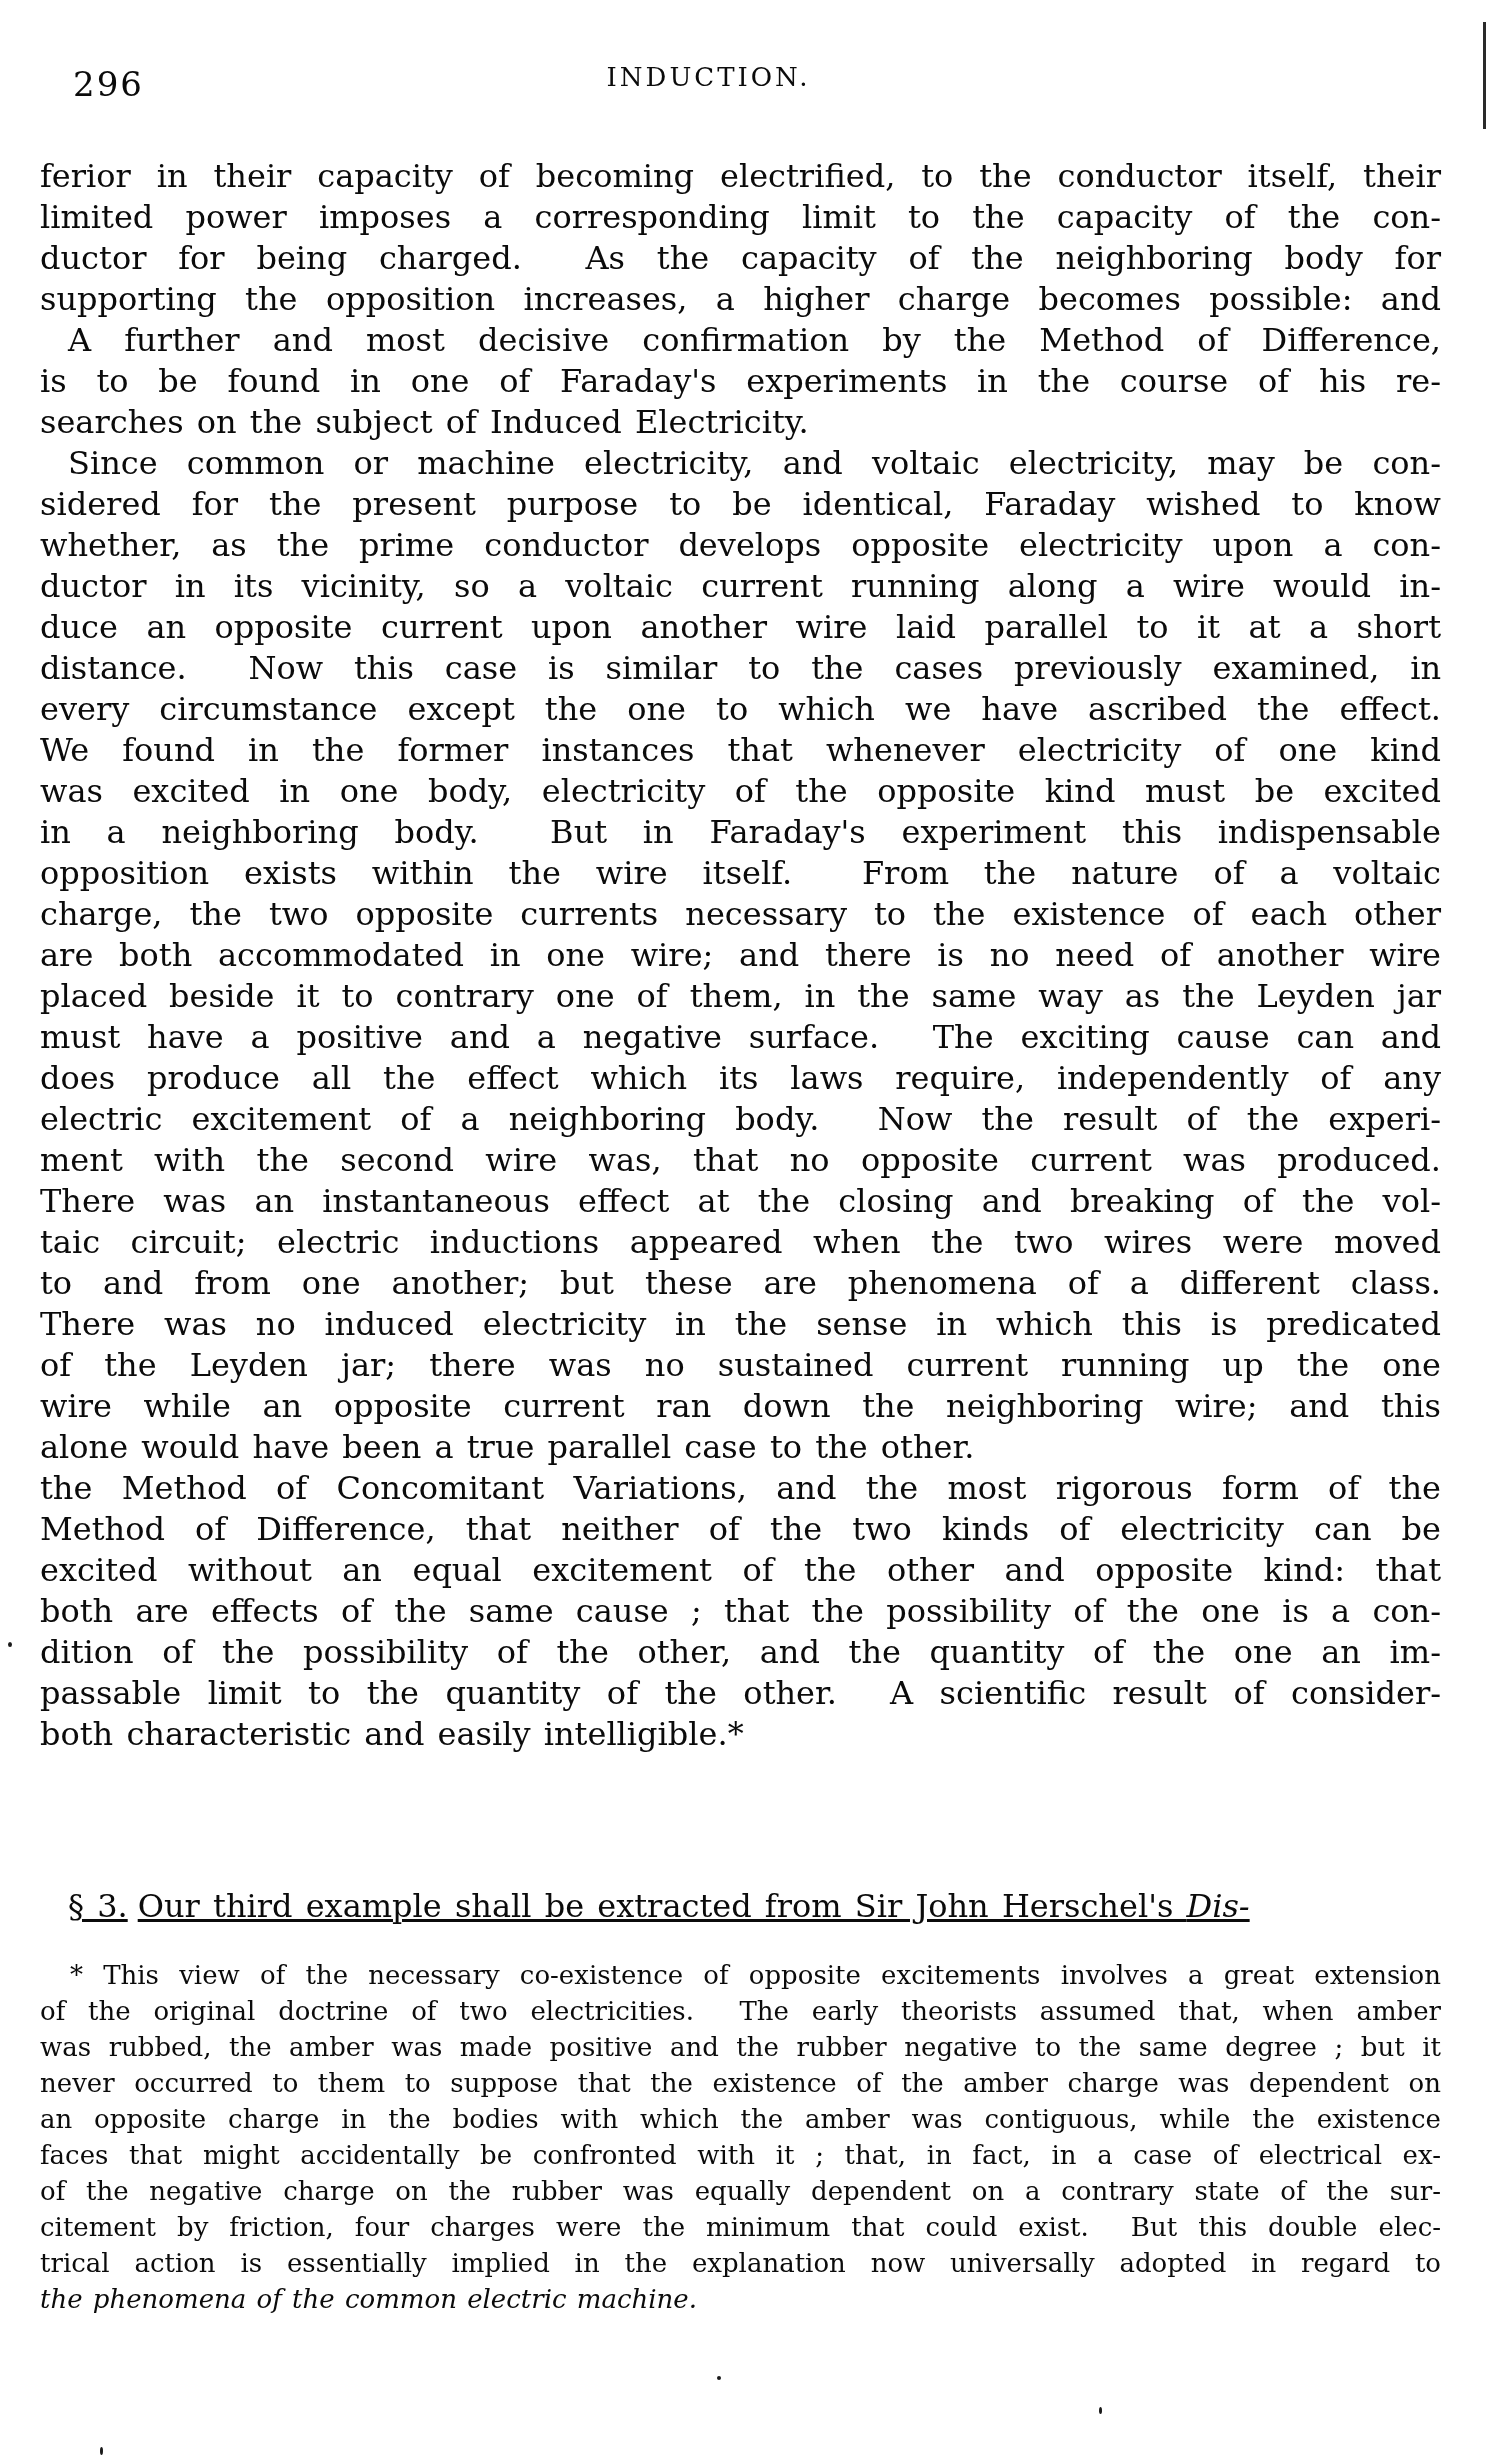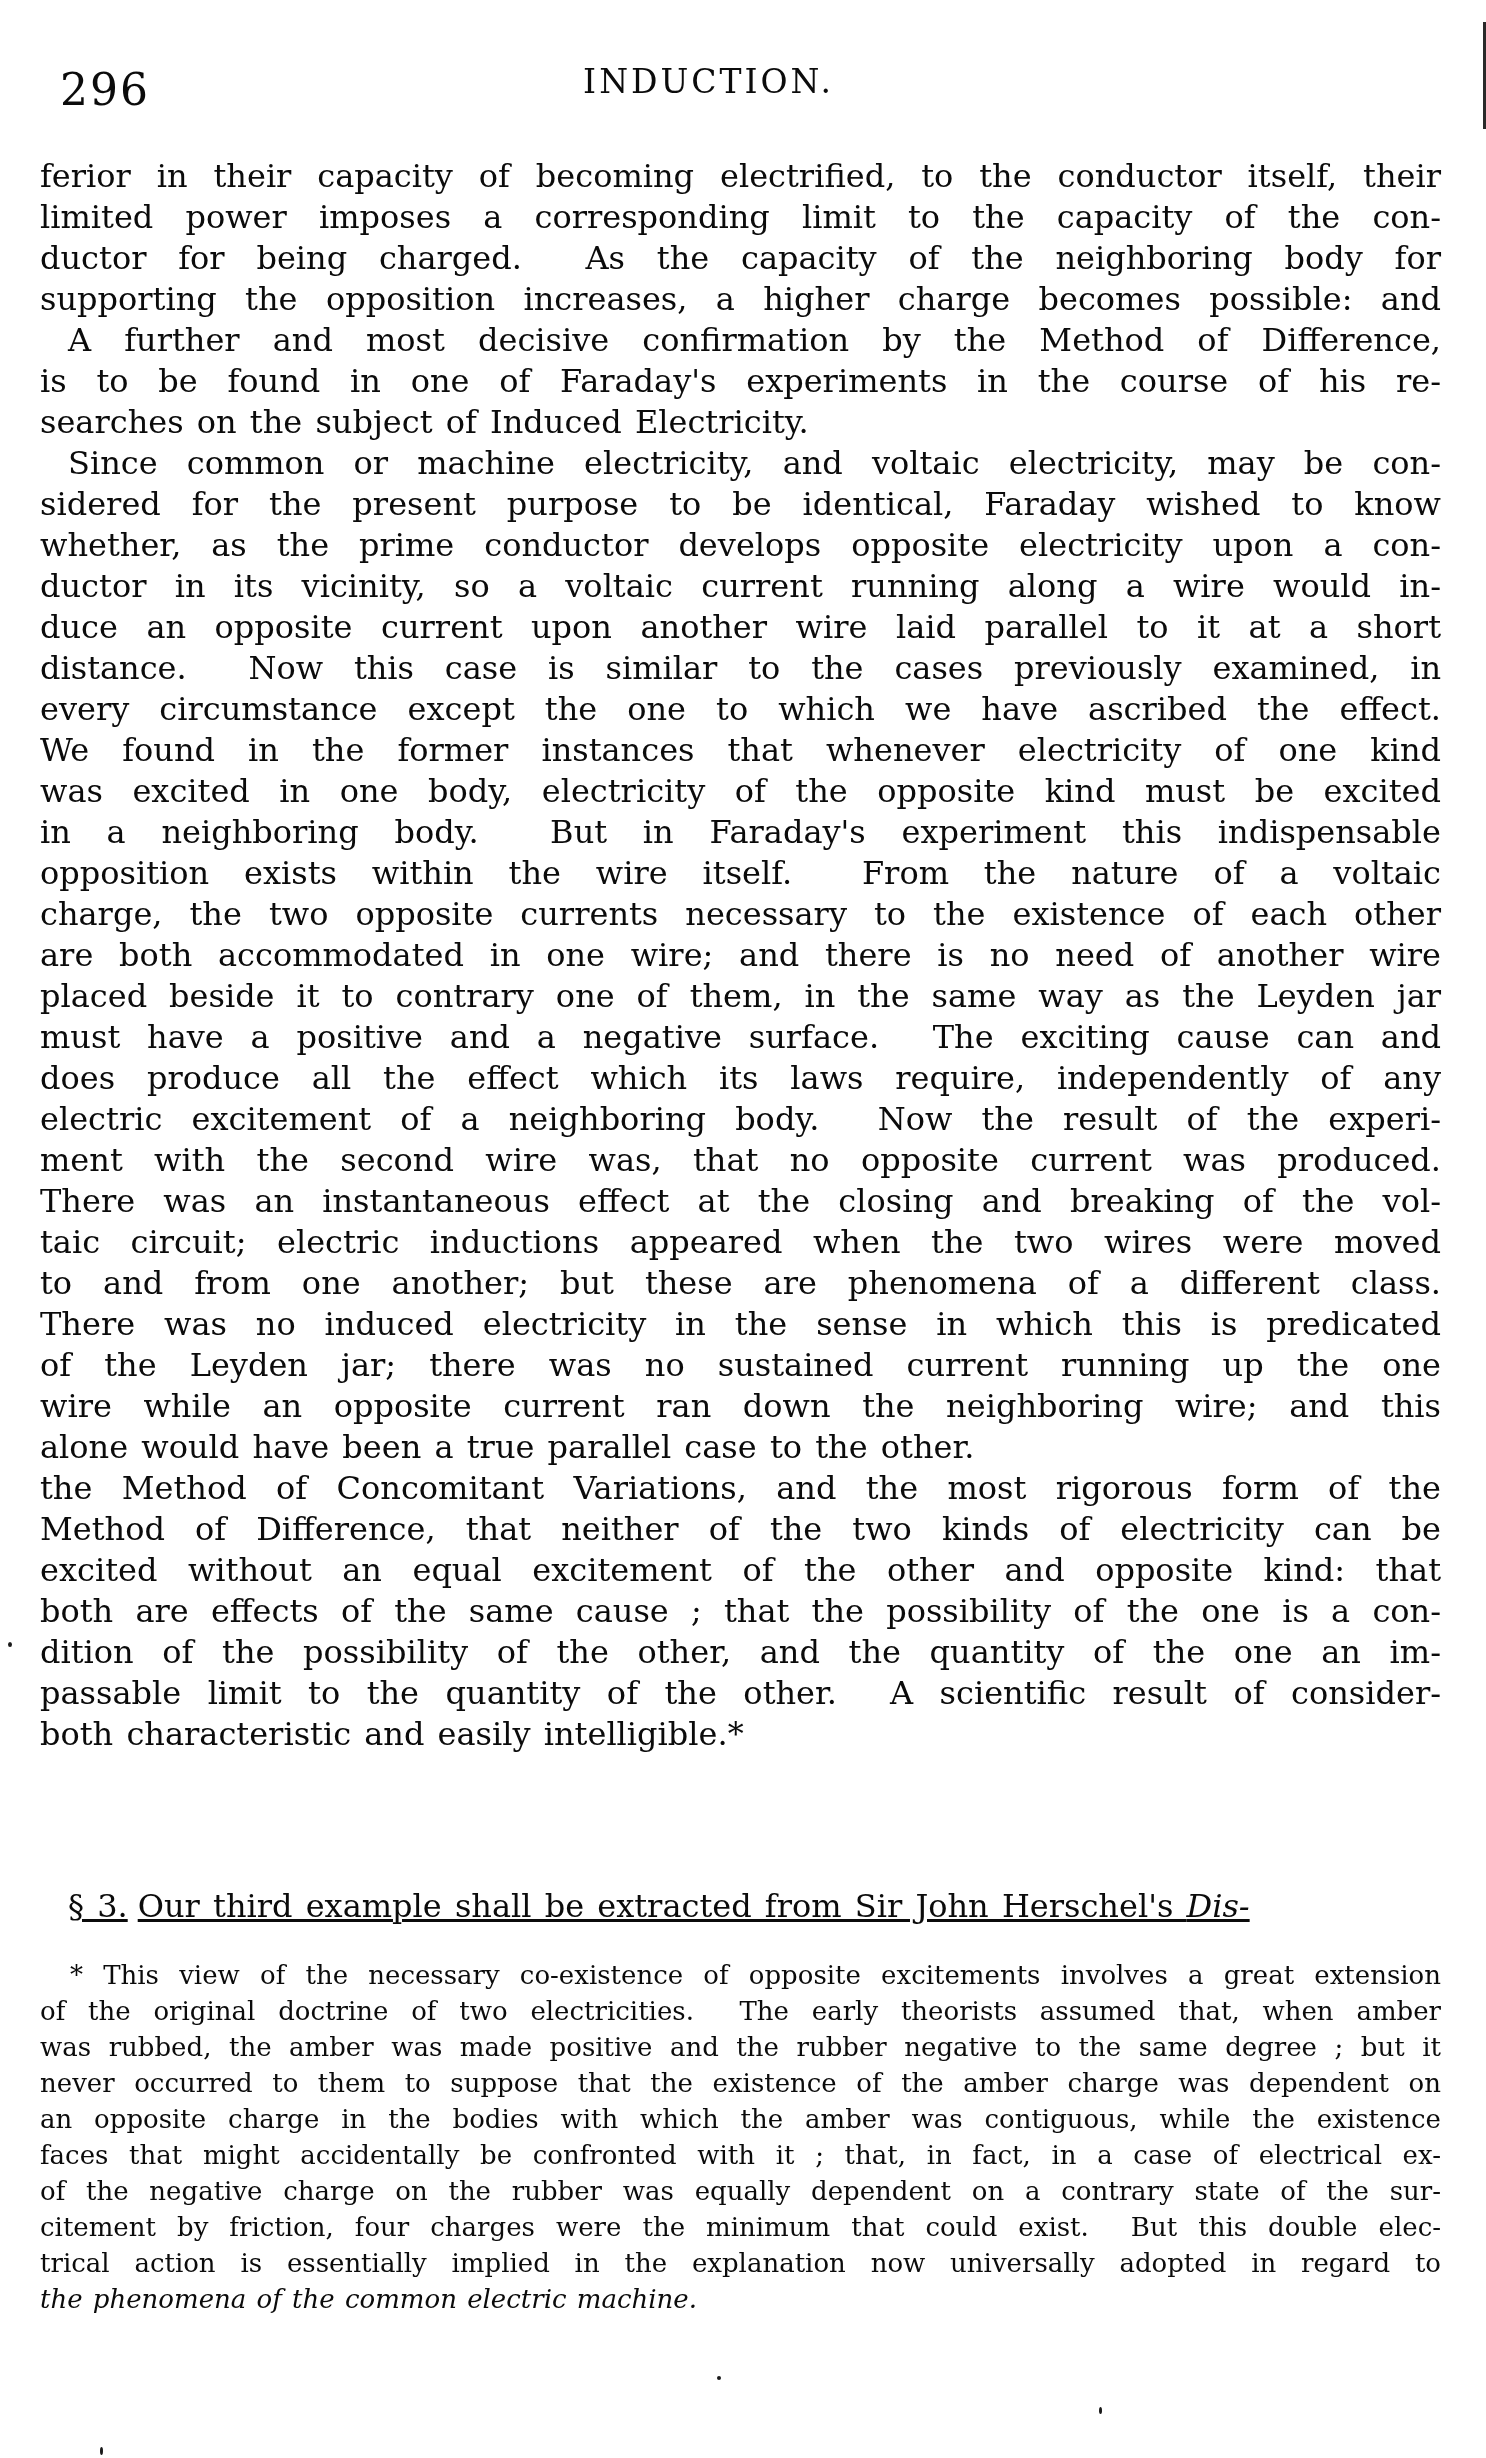--- a/index.html
+++ b/index.html
@@ -6,26 +6,26 @@
   body {
     width: 1487px; height: 2459px;
     background: #ffffff;
     position: relative;
     font-family: "DejaVu Serif", "Liberation Serif", serif;
     color: #0b0b0b;
     overflow: hidden;
   }
   .header-row { position: absolute; top: 62px; left: 0; width: 1487px; height: 44px; }
   .pagenum {
-    position: absolute; left: 60px; top: 2px;
-    font-size: 44px; letter-spacing: 2px;
+    position: absolute; left: 73px; top: 2px;
+    font-size: 34px; letter-spacing: 2px;
   }
   .running-title {
     position: absolute; left: 0; right: 70px; top: 0;
-    text-align: center; font-size: 33px; letter-spacing: 3px;
+    text-align: center; font-size: 26px; letter-spacing: 3px;
   }
   .body-block {
     position: absolute; left: 40px; top: 156px; width: 1401px;
     font-size: 32px; line-height: 41px; word-spacing: 3px;
   }
   .line { text-align: justify; text-align-last: justify; white-space: normal; }
   .line.last { text-align: left; text-align-last: left; }
   .line.indent { text-indent: 28px; }
   .section-line {
     position: absolute; left: 40px; top: 1886px; width: 1401px;

